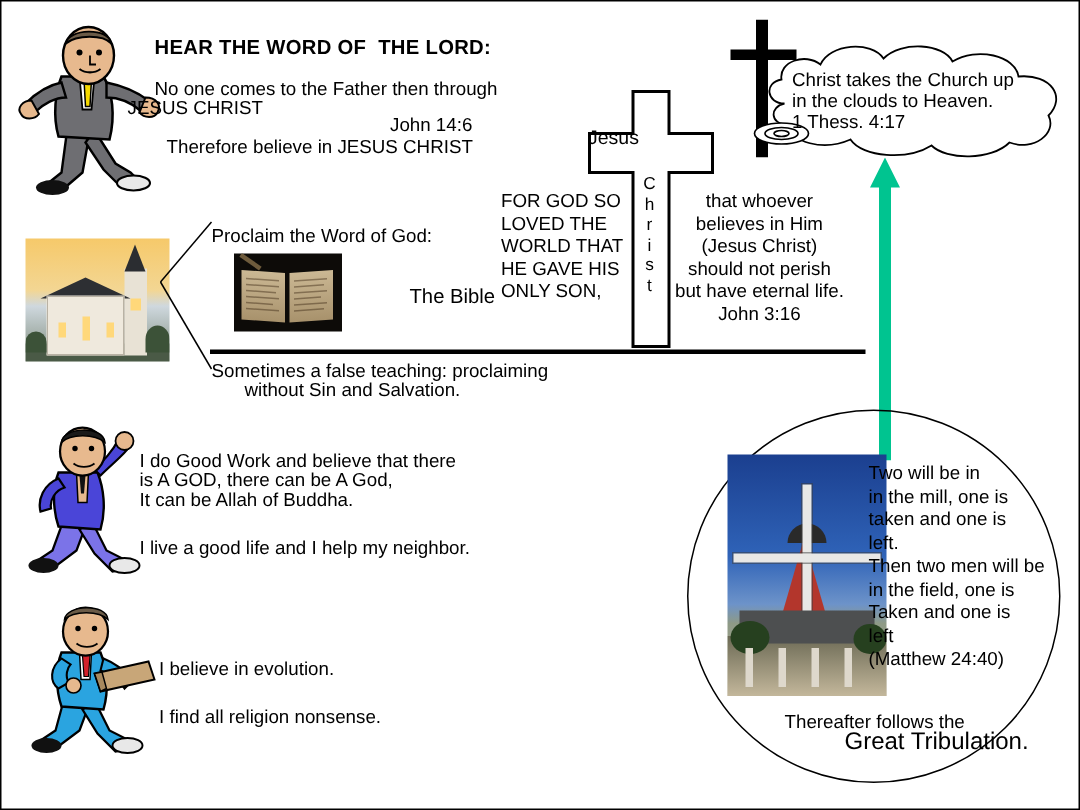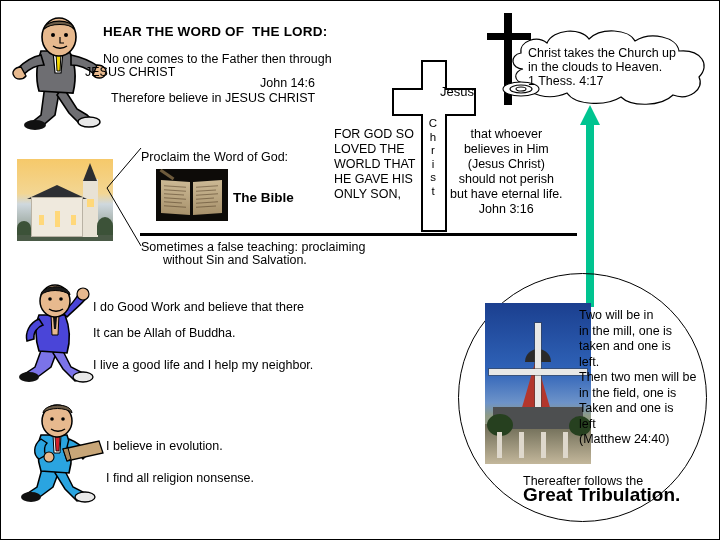--- a/index.html
+++ b/index.html
@@ -20,21 +20,21 @@
     color: #000;
   }
   .txt {
     position: absolute;
     font-family: "Liberation Sans", sans-serif;
     font-size: 12.5px;
     line-height: 14.5px;
     white-space: pre;
     color: #000;
   }
-  .bold { font-weight: bold; }
+  .bold { font-weight: normal; margin-left: 40px; }
   .heading {
     font-weight: bold;
     font-size: 13.5px;
     letter-spacing: 0.2px;
   }
 
   
   .figure { position: absolute; }
   .fig-svg { display:block; }
 
@@ -175,21 +175,21 @@
   }
 
   
   .pointer { position: absolute; left: 100px; top: 145px; }
 
   
   .jesus-label {
     position: absolute;
     left: 391px; top: 83px;
     width: 82px;
-    text-align: right;
+    text-align: left;
     font-size: 13px;
   }
   .christ-vert {
     position: absolute;
     left: 425px; top: 116px;
     width: 14px;
     text-align: center;
     font-size: 11.5px;
     line-height: 13.5px;
   }
@@ -364,20 +364,21 @@
       <circle cx="70" cy="11" r="6" fill="#e7b98e" stroke="#000" stroke-width="1.2"></circle>
       <ellipse cx="42" cy="18" rx="15" ry="16" fill="#e7b98e" stroke="#000" stroke-width="1.5"></ellipse>
       <path d="M28 12 C28 2 56 0 57 12 C50 6 34 6 28 12 Z" fill="#1a1a1a" stroke="#000" stroke-width="1"></path>
       <circle cx="37" cy="16" r="1.8" fill="#000"></circle>
       <circle cx="48" cy="16" r="1.8" fill="#000"></circle>
       <path d="M36 26 C40 29 46 29 50 26" fill="none" stroke="#000" stroke-width="1.3"></path>
     </svg>
   </div>
 
   <div class="txt" style="left:92px; top:299px;">I do Good Work and believe that there</div>
+  <div class="txt" style="left:92px; top:312px;">is A GOD, there can be A God,</div>
   <div class="txt" style="left:92px; top:325px;">It can be Allah of Buddha.</div>
   <div class="txt" style="left:92px; top:357px;">I live a good life and I help my neighbor.</div>
 
   <div class="figure" style="left:12px; top:398px;">
     <svg class="fig-svg" width="92" height="108" viewBox="0 0 92 108" xmlns="http://www.w3.org/2000/svg">
       <path d="M30 66 L24 88 L12 96 L24 100 L40 88 L46 72 Z" fill="#2aa4e0" stroke="#000" stroke-width="1.5"></path>
       <path d="M50 68 L60 88 L72 94 L76 100 L64 102 L52 90 L42 74 Z" fill="#2aa4e0" stroke="#000" stroke-width="1.5"></path>
       <ellipse cx="18" cy="98" rx="10" ry="5" fill="#111"></ellipse>
       <ellipse cx="72" cy="98" rx="10" ry="5" fill="#e8e8e8" stroke="#000" stroke-width="1.3"></ellipse>
       <path d="M28 36 C24 46 24 60 28 72 L56 74 C60 60 58 46 54 36 Z" fill="#2aa4e0" stroke="#000" stroke-width="1.6"></path>
@@ -420,15 +421,15 @@
 in the mill, one is
 taken and one is
 left.
 Then two men will be
 in the field, one is
 Taken and one is
 left
 (Matthew 24:40)</div>
 
   <div class="txt" style="left:522px; top:473px;">Thereafter follows the</div>
-  <div class="txt bold" style="left:522px; top:487px; font-size:19px;text-align:right;">Great Tribulation.</div>
+  <div class="txt bold" style="left:522px; top:487px; font-size:16px;text-align:right;">Great Tribulation.</div>
 
 </div>
 
 </body></html>

